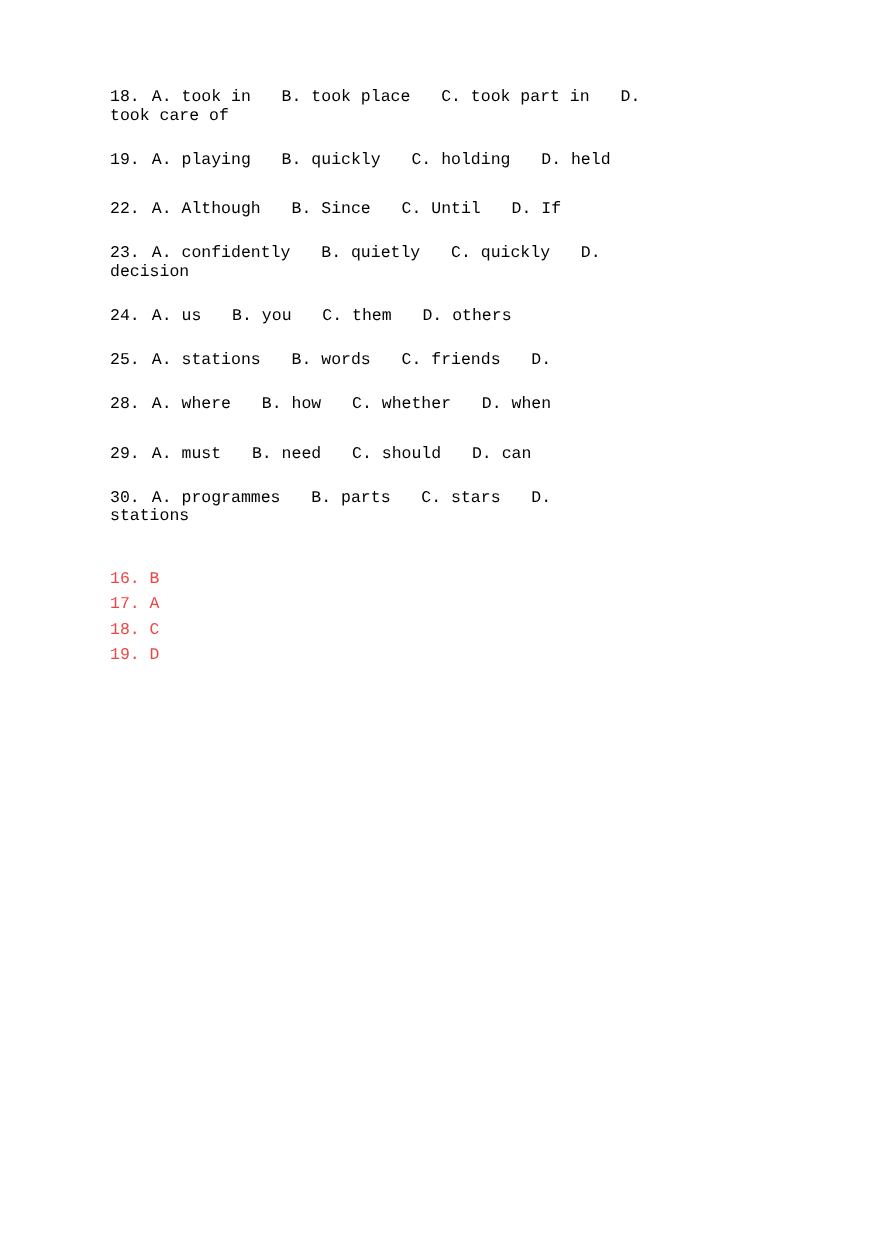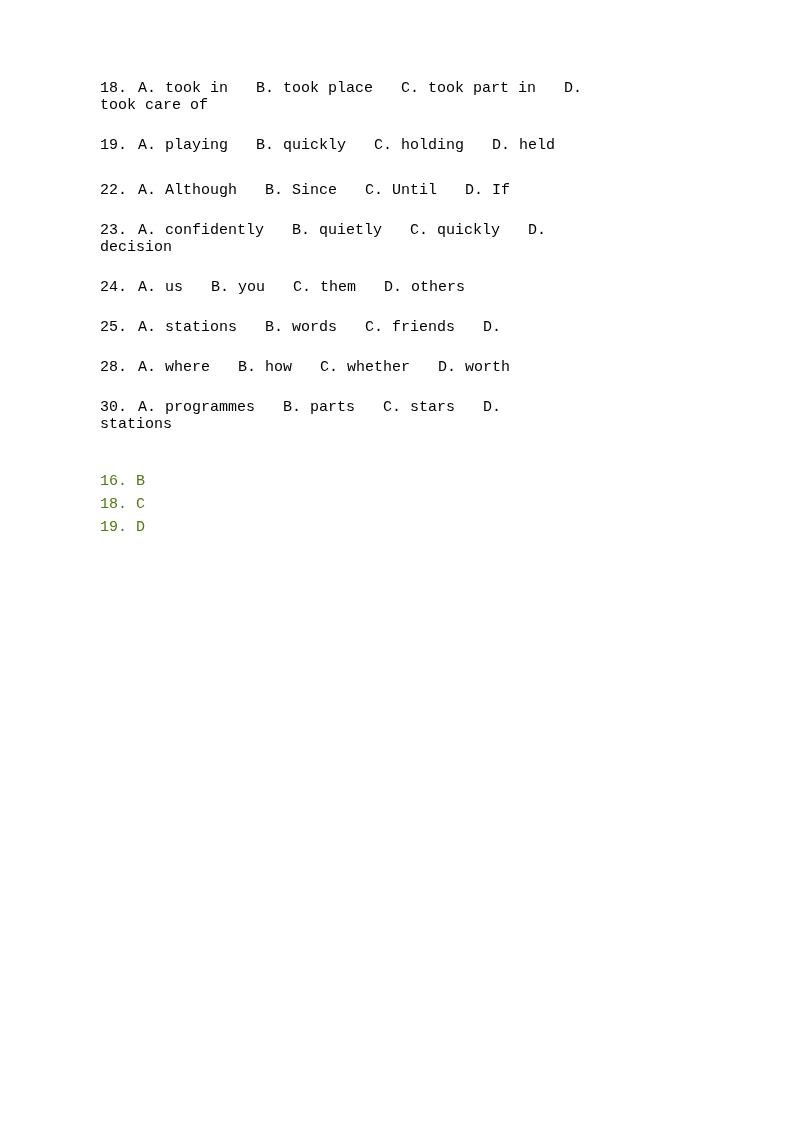--- a/index.html
+++ b/index.html
@@ -31,21 +31,21 @@
       display: inline-block;
     }
     .option {
       display: inline-block;
       margin-right: 28px;
     }
     .answers-section {
       margin-top: 40px;
     }
     .answer-item {
-      color: #4d7c0f;
+      color: #ef4444;
       margin-bottom: 6px;
       font-family: 'Courier New', Courier, monospace;
       font-size: 15px;
     }
     .two-line-q {
       margin-bottom: 18px;
     }
     .two-line-q .line1 {
       display: flex;
       align-items: baseline;
@@ -112,32 +112,42 @@
         <span class="option">C. friends</span>
         <span class="option">D.</span>
       </div>
     </div>
     <div class="question-block">
       <div class="question-line">
         <span class="q-num">28.</span>
         <span class="option">A. where</span>
         <span class="option">B. how</span>
         <span class="option">C. whether</span>
-        <span class="option">D. worth</span>
+        <span class="option">D. when</span>
+      </div>
+    </div>
+    <div class="question-block">
+      <div class="question-line">
+        <span class="q-num">29.</span>
+        <span class="option">A. must</span>
+        <span class="option">B. need</span>
+        <span class="option">C. should</span>
+        <span class="option">D. can</span>
       </div>
     </div>
     <div class="two-line-q">
       <div class="line1">
         <span class="q-num">30.</span>
         <span class="option">A. programmes</span>
         <span class="option">B. parts</span>
         <span class="option">C. stars</span>
         <span class="option">D.</span>
       </div>
       <div class="line2">stations</div>
     </div>
   </div>
 
 <div class="answers-section" id="answers-container">
     <div class="answer-item">16.  B</div>
+    <div class="answer-item">17.  A</div>
     <div class="answer-item">18.  C</div>
     <div class="answer-item">19.  D</div>
   </div>
 
 </body></html>

